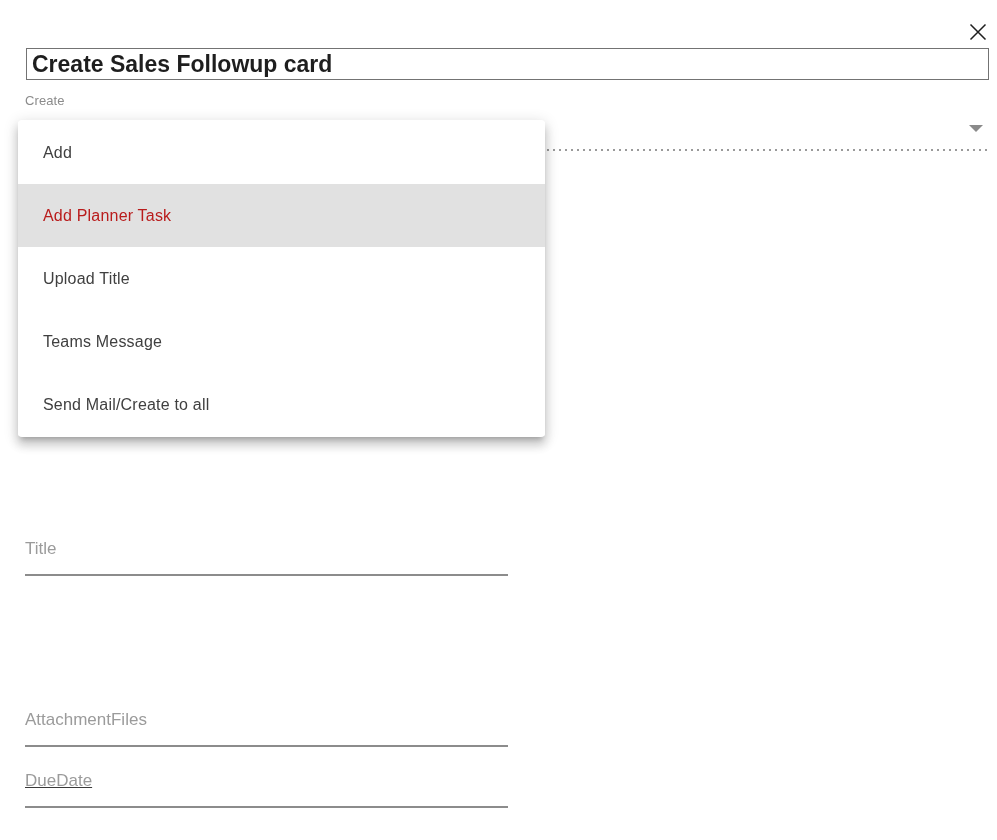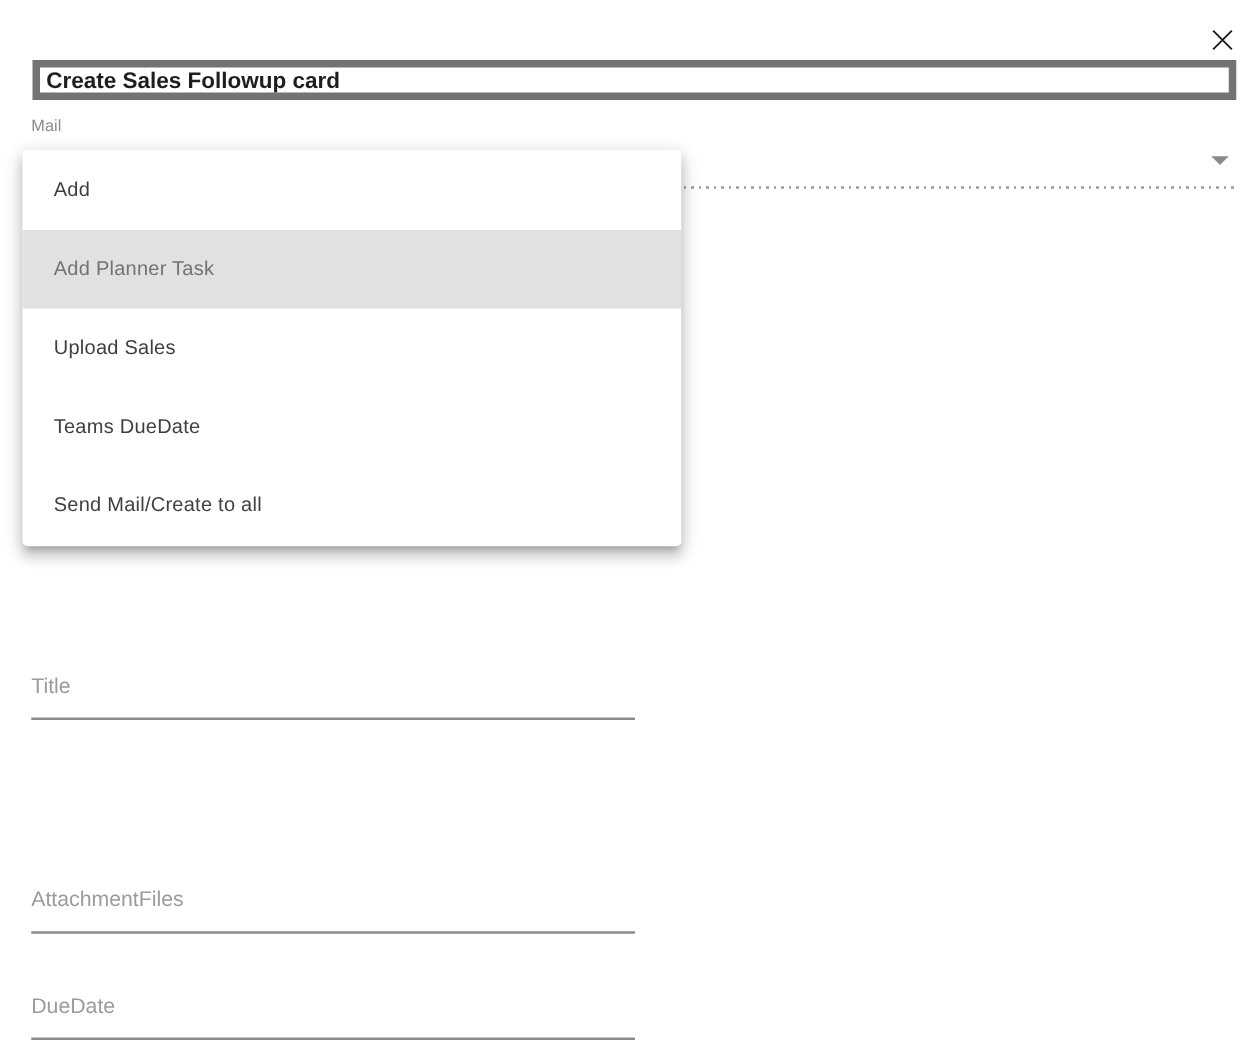--- a/index.html
+++ b/index.html
@@ -18,24 +18,24 @@
     width: 32px; height: 32px;
     background: transparent; border: none; cursor: pointer;
     display: flex; align-items: center; justify-content: center;
   }
   .close-btn svg { display: block; }
 
   
   .card-title-input {
     position: absolute; left: 26px; top: 48px;
     width: 963px; height: 32px;
-    border: 6px solid #737373;
+    border: 1px solid #737373;
     background: #fff;
     font-family: "Liberation Sans", "DejaVu Sans", sans-serif;
-    font-size: 18px; font-weight: bold; color: #1e1e1e;
+    font-size: 23px; font-weight: bold; color: #1e1e1e;
     padding: 0 8px 0 5px;
     outline: none;
   }
 
   
   .scope-label {
     position: absolute; left: 25px; top: 93px;
     font-size: 13px; color: #8b8b8b;
     letter-spacing: 0.1px;
   }
@@ -77,66 +77,66 @@
     height: 63px;
     display: flex; align-items: center;
     padding-left: 25px;
     font-size: 16px; color: #404040;
     letter-spacing: 0.2px;
     cursor: pointer;
     background: #fff;
   }
   .menu-item.selected {
     background: #e1e1e1;
-    color: #737373;
+    color: #b91c1c;
   }
 
   
   .field-input {
     position: absolute; left: 25px;
     width: 483px; height: 36px;
     border: none;
     border-bottom: 2px solid #8c8c8c;
     background: transparent;
     font-family: "Liberation Sans", "DejaVu Sans", sans-serif;
     font-size: 17px; color: #3a3a3a;
     padding: 0 0 16px 0;
     outline: none;
   }
   .field-input::placeholder { color: #9b9b9b; opacity: 1; }
   #field-0 { top: 540px; }
   #field-1 { top: 626px; }
   #field-2 { top: 711px; }
-  #field-3 { top: 796px; }
+  #field-3 { top: 772px; text-decoration: underline; }
 </style>
 </head>
 <body>
 
 <div class="dialog">
 
   <button class="close-btn" type="button">
     <svg width="20" height="20" viewBox="0 0 20 20">
       <path d="M2.5 2.5 L17.5 17.5 M17.5 2.5 L2.5 17.5" stroke="#1f1f1f" stroke-width="1.5" fill="none"></path>
     </svg>
   </button>
 
   <input class="card-title-input" type="text" value="Create Sales Followup card" style="">
 
-  <label class="scope-label">Mail</label>
+  <label class="scope-label">Create</label>
 
   <div class="scope-select">
     <span class="caret"></span>
     <div class="dotted-underline"></div>
   </div>
 
   <div class="menu" role="listbox">
     <div class="menu-item">Add</div>
     <div class="menu-item selected">Add Planner Task</div>
-    <div class="menu-item">Upload Sales</div>
-    <div class="menu-item">Teams DueDate</div>
+    <div class="menu-item">Upload Title</div>
+    <div class="menu-item">Teams Message</div>
     <div class="menu-item">Send Mail/Create to all</div>
   </div>
 
   <input id="field-0" class="field-input" type="text" placeholder="Title" style="">
   <input id="field-2" class="field-input" type="text" placeholder="AttachmentFiles" style="">
   <input id="field-3" class="field-input" type="text" placeholder="DueDate" style="">
 
 </div>
 
 </body></html>

